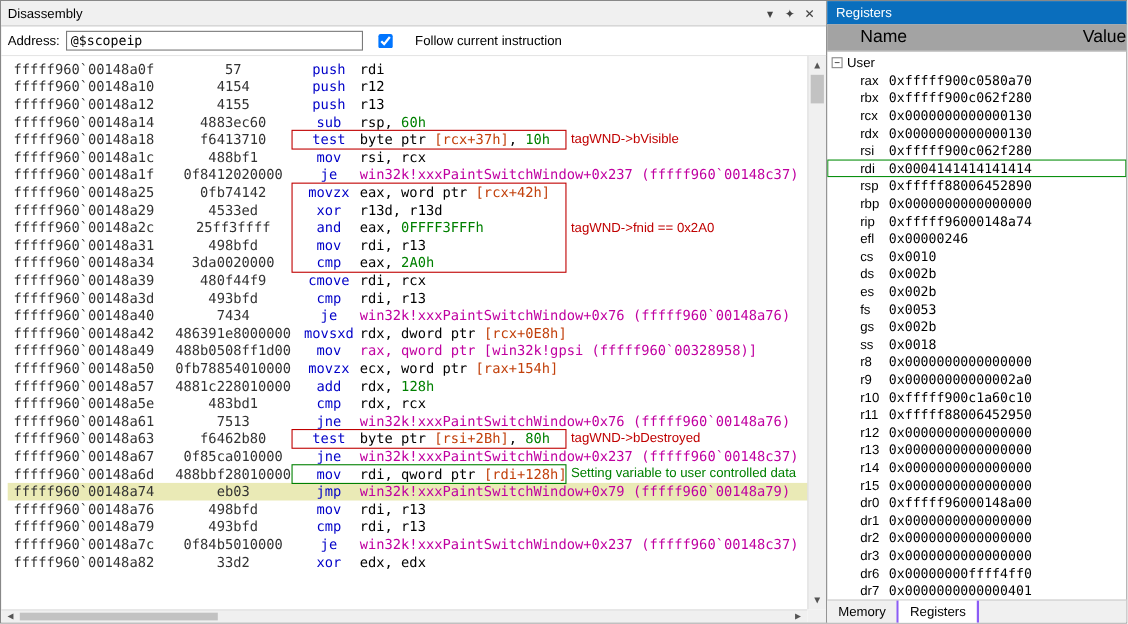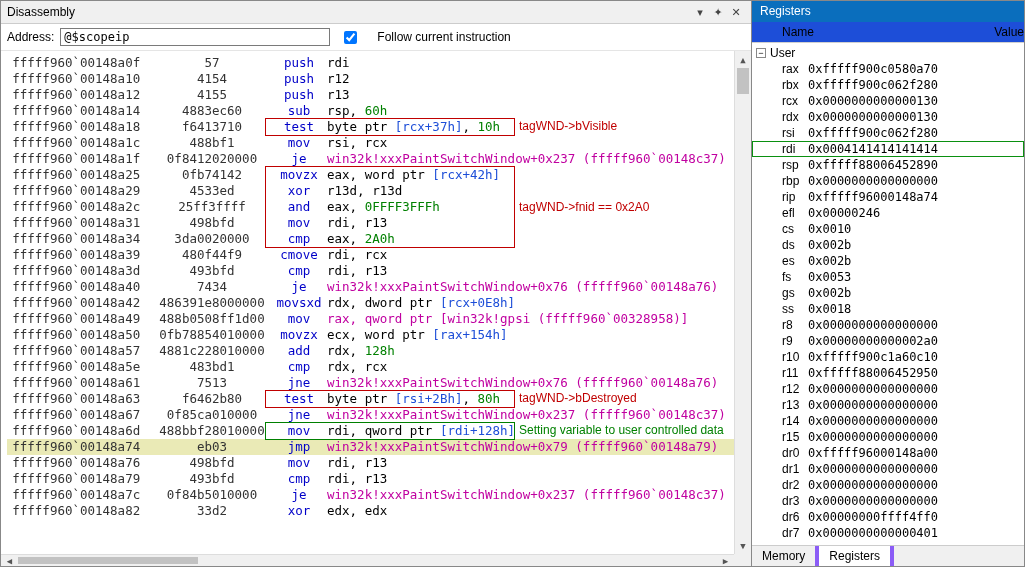--- a/index.html
+++ b/index.html
@@ -16,51 +16,51 @@
   .addrbar .chk { display:flex; align-items:center; gap:20px; margin-left:8px; }
   .addrbar input[type=checkbox] { width:13px; height:13px; }
   .disasm-body { flex:1 1 auto; overflow:hidden; position:relative; padding:4px 0 0 6px; font-family:Consolas,"Lucida Console",monospace; font-size:12.5px; line-height:16px; white-space:pre;text-align:center; }
   .row { display:flex; align-items:baseline; height:16px; position:relative; }
   .row.current { background:#eaeab6; }
   .addr { color:#333; width:146px; flex-shrink:0;}
   .bytes { color:#333; width:118px; flex-shrink:0;}
   .mnem { color:#0000c8; width:56px; flex-shrink:0;}
   .ops  { white-space:pre; }
   .ops .num { color:#008000; }
-  .ops .exp { color:#1d4ed8; }
+  .ops .exp { color:#c2410c; }
   .ops.call { color:#c000a0; }
   .annot1 { position:absolute; border:1px solid #c00000; background:transparent; }
   .annot2 { position:absolute; border:1px solid #008000; background:transparent; }
   .annot-text { position:absolute; color:#c00000; font-family:"Segoe UI",sans-serif; font-size:12px; }
   .annot-text.green { color:#008000; }
   .scrollbar-v { position:absolute; right:0; top:0; bottom:12px; width:17px; background:#f0f0f0; border-left:1px solid #ddd; display:flex; flex-direction:column; }
   .scrollbar-v .arrow { height:17px; display:flex; align-items:center; justify-content:center; font-size:9px; color:#555; }
   .scrollbar-v .track { flex:1 1 auto; position:relative; }
   .scrollbar-v .thumb { position:absolute; left:2px; right:2px; top:0; height:26px; background:#c2c2c2; }
   .scrollbar-h { position:absolute; left:0; right:17px; bottom:0; height:12px; background:#f0f0f0; border-top:1px solid #ddd; display:flex; }
   .scrollbar-h .arrow { width:17px; display:flex; align-items:center; justify-content:center; font-size:9px; color:#555; }
   .scrollbar-h .track { flex:1 1 auto; position:relative; }
   .scrollbar-h .thumb { position:absolute; top:2px; bottom:2px; left:0; width:180px; background:#c2c2c2; }
   .corner { position:absolute; right:0; bottom:0; width:17px; height:12px; background:#f0f0f0; }
 
   
   .reg-title { background:#0a6ebd; color:#fff; padding:3px 8px; font-size:12px; border-bottom:1px solid #0a6ebd;}
-  .reg-header { display:flex; background:#1d4ed8; border-bottom:1px solid #d0d0d0; font-size:12px;}
+  .reg-header { display:flex; background:#a3a3a3; border-bottom:1px solid #d0d0d0; font-size:16px;}
   .reg-header .col { padding:3px 0; }
   .reg-header .col.name { width:70px; padding-left:30px; }
   .reg-header .col.value { flex:1 1 auto; text-align:right; }
   .reg-list { flex:1 1 auto; font-family:Consolas,monospace; font-size:12px; overflow:hidden; padding-top:2px;}
   .reg-row { display:flex; align-items:center; height:16px; padding-left:16px;}
   .reg-row.group { padding-left:4px; font-family:"Segoe UI",sans-serif; }
   .reg-row.group .toggle { width:10px; height:10px; border:1px solid #888; display:inline-flex; align-items:center; justify-content:center; font-size:9px; margin-right:4px; line-height:8px;}
   .reg-row .rname { width:40px; padding-left:14px; font-family:"Segoe UI",sans-serif;}
   .reg-row .rval { flex:1 1 auto; font-family:Consolas,monospace; }
   .reg-row.highlight { outline:1px solid #0a9010; outline-offset:-1px; }
   .reg-tabs { display:flex; border-top:1px solid #ccc; background:#f0f0f0; font-size:12px; }
-  .reg-tabs .tab { padding:3px 10px; border-right:4px solid #8b5cf6; cursor:pointer; }
+  .reg-tabs .tab { padding:3px 10px; border-right:2px solid #8b5cf6; cursor:pointer; }
   .reg-tabs .tab.active { background:#fff; }
 </style>
 </head>
 <body>
 
 <div class="container">
 
   <div class="disasm-pane">
     <div class="titlebar">
       <span class="title">Disassembly</span>

